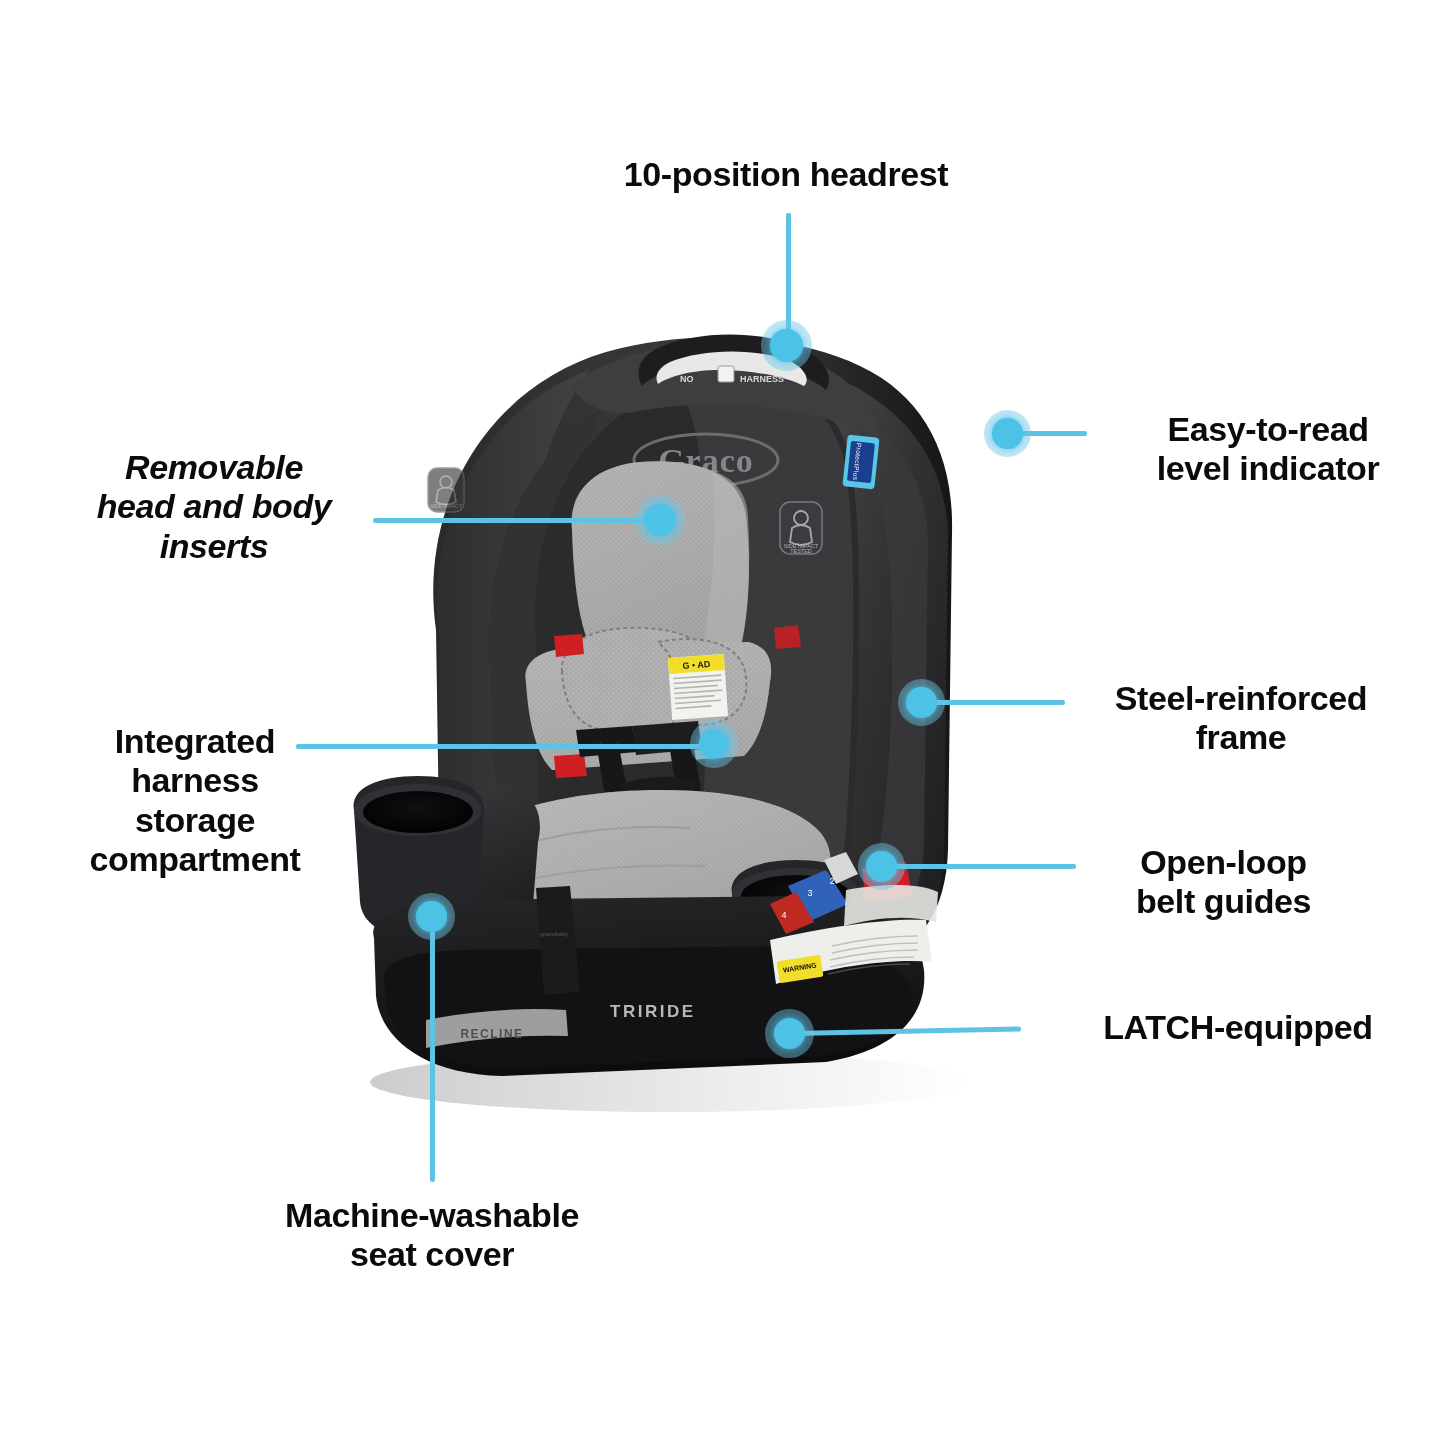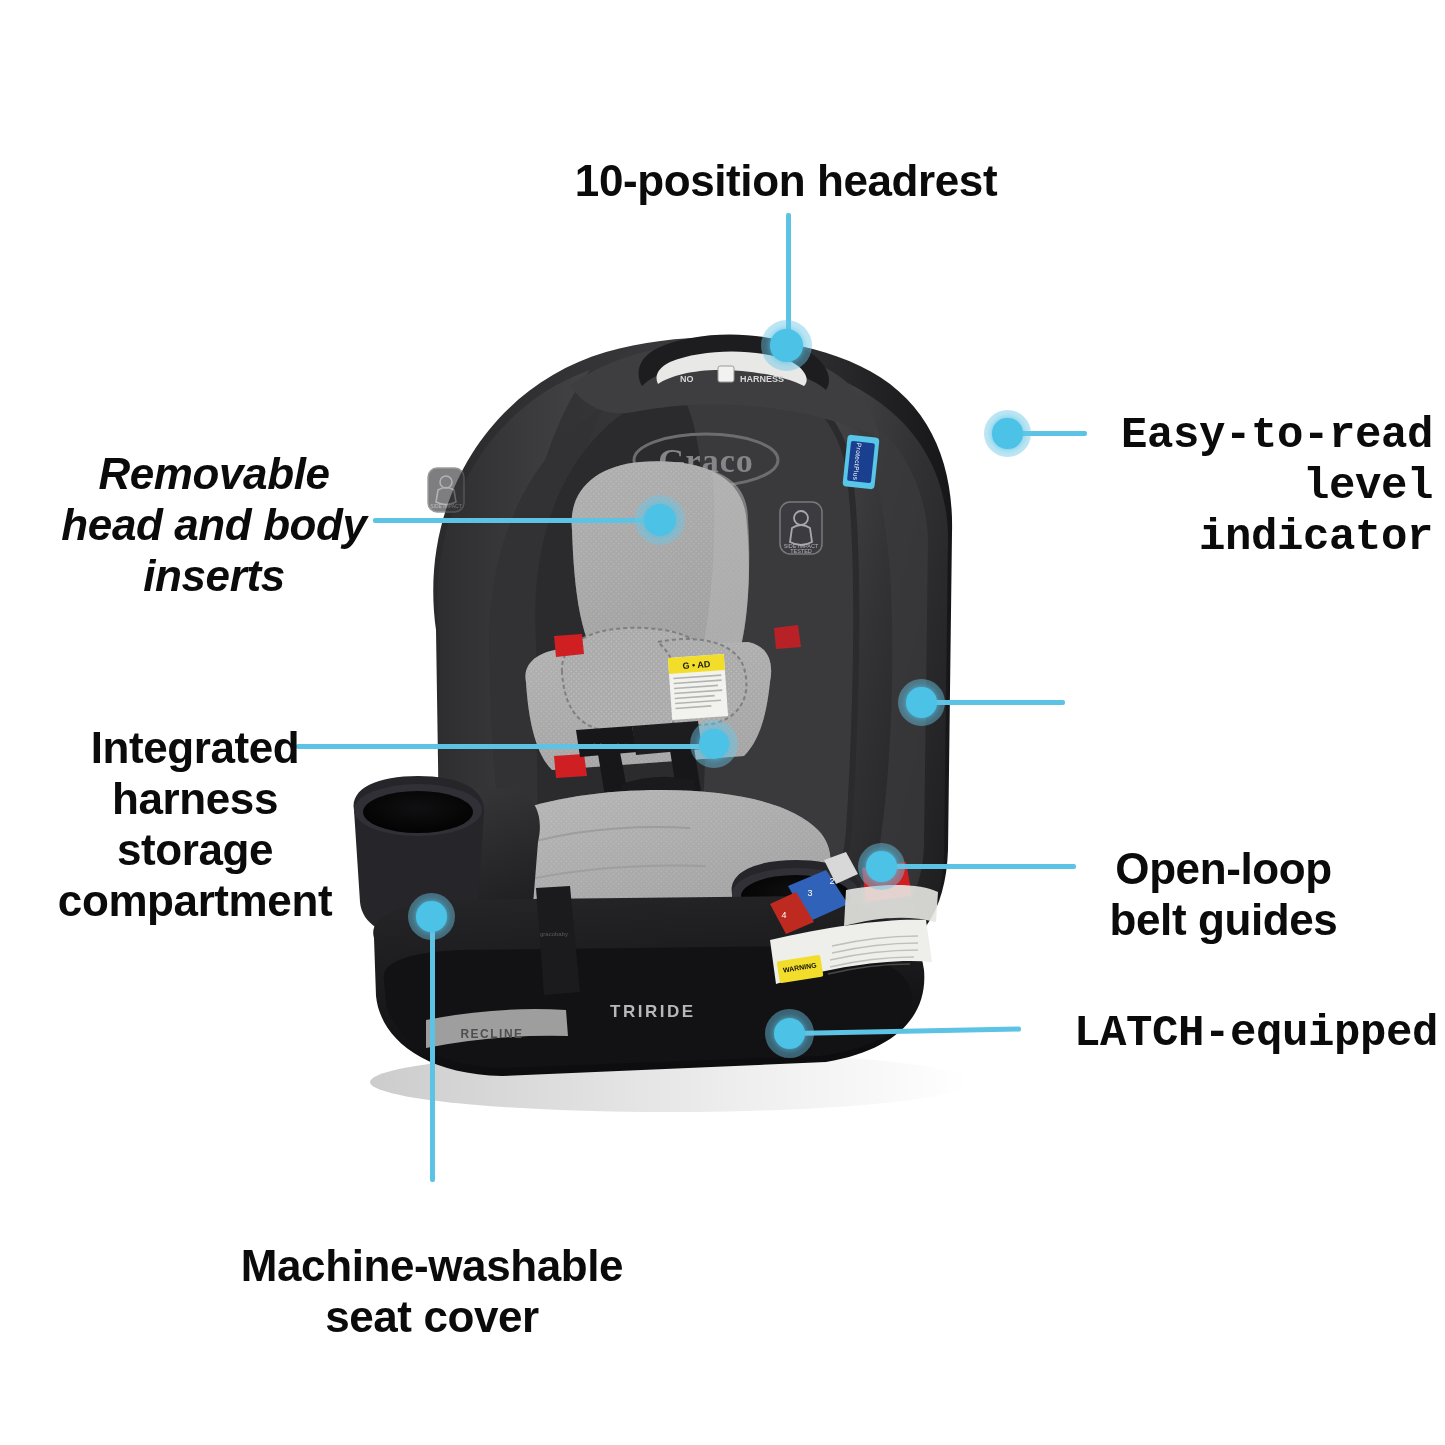--- a/index.html
+++ b/index.html
@@ -5,27 +5,27 @@
   * { margin:0; padding:0; box-sizing:border-box; }
   html,body { width:1445px; height:1445px; background:#ffffff; overflow:hidden; }
   body { font-family:"Liberation Sans", sans-serif; position:relative; }
 
   #stage { position:absolute; inset:0; width:1445px; height:1445px; background:#fff; }
 
   .callout-label {
     position:absolute;
     font-family:"Liberation Sans", sans-serif;
     font-weight:700;
-    font-size:44px;
+    font-size:34px;
     line-height:1.16;
     color:#0b0b0b;
     letter-spacing:-0.4px;
     white-space:pre-line;
   }
-  .ta-left   { text-align:right;font-family:Liberation Mono, monospace; }
+  .ta-left   { text-align:center; }
   .ta-center { text-align:center; }
 
   
   .leader { position:absolute; background:#5cc3e4; }
   .leader.h { height:5px; border-radius:2px; }
   .leader.v { width:5px; border-radius:2px; }
 
   .dot { position:absolute; border-radius:50%; }
   .dot .halo {
     position:absolute; inset:0; border-radius:50%;
@@ -363,25 +363,27 @@
 
   <div class="callout-label ta-center" style="left:58px; top:448px; width:312px;font-style:italic;">Removable
 head and body
 inserts</div>
 
   <div class="callout-label ta-center" style="left:48px; top:722px; width:294px;">Integrated
 harness
 storage
 compartment</div>
 
-  <div class="callout-label ta-center" style="left:207px; top:1240px; width:450px;">Machine-washable
+  <div class="callout-label ta-center" style="left:207px; top:1196px; width:450px;">Machine-washable
 seat cover</div>
 
   <div class="callout-label ta-left" style="left:1103px; top:410px; width:330px;">Easy-to-read
 level indicator</div>
 
+  <div class="callout-label ta-center" style="left:1076px; top:679px; width:330px;">Steel-reinforced
+frame</div>
 
   <div class="callout-label ta-left" style="left:1038px; top:1008px; width:400px;">LATCH-equipped</div>
 
   <div class="callout-label ta-center" style="left:1086px; top:843px; width:275px;">Open-loop
 belt guides</div>
 
 </div>
 
 </body></html>

